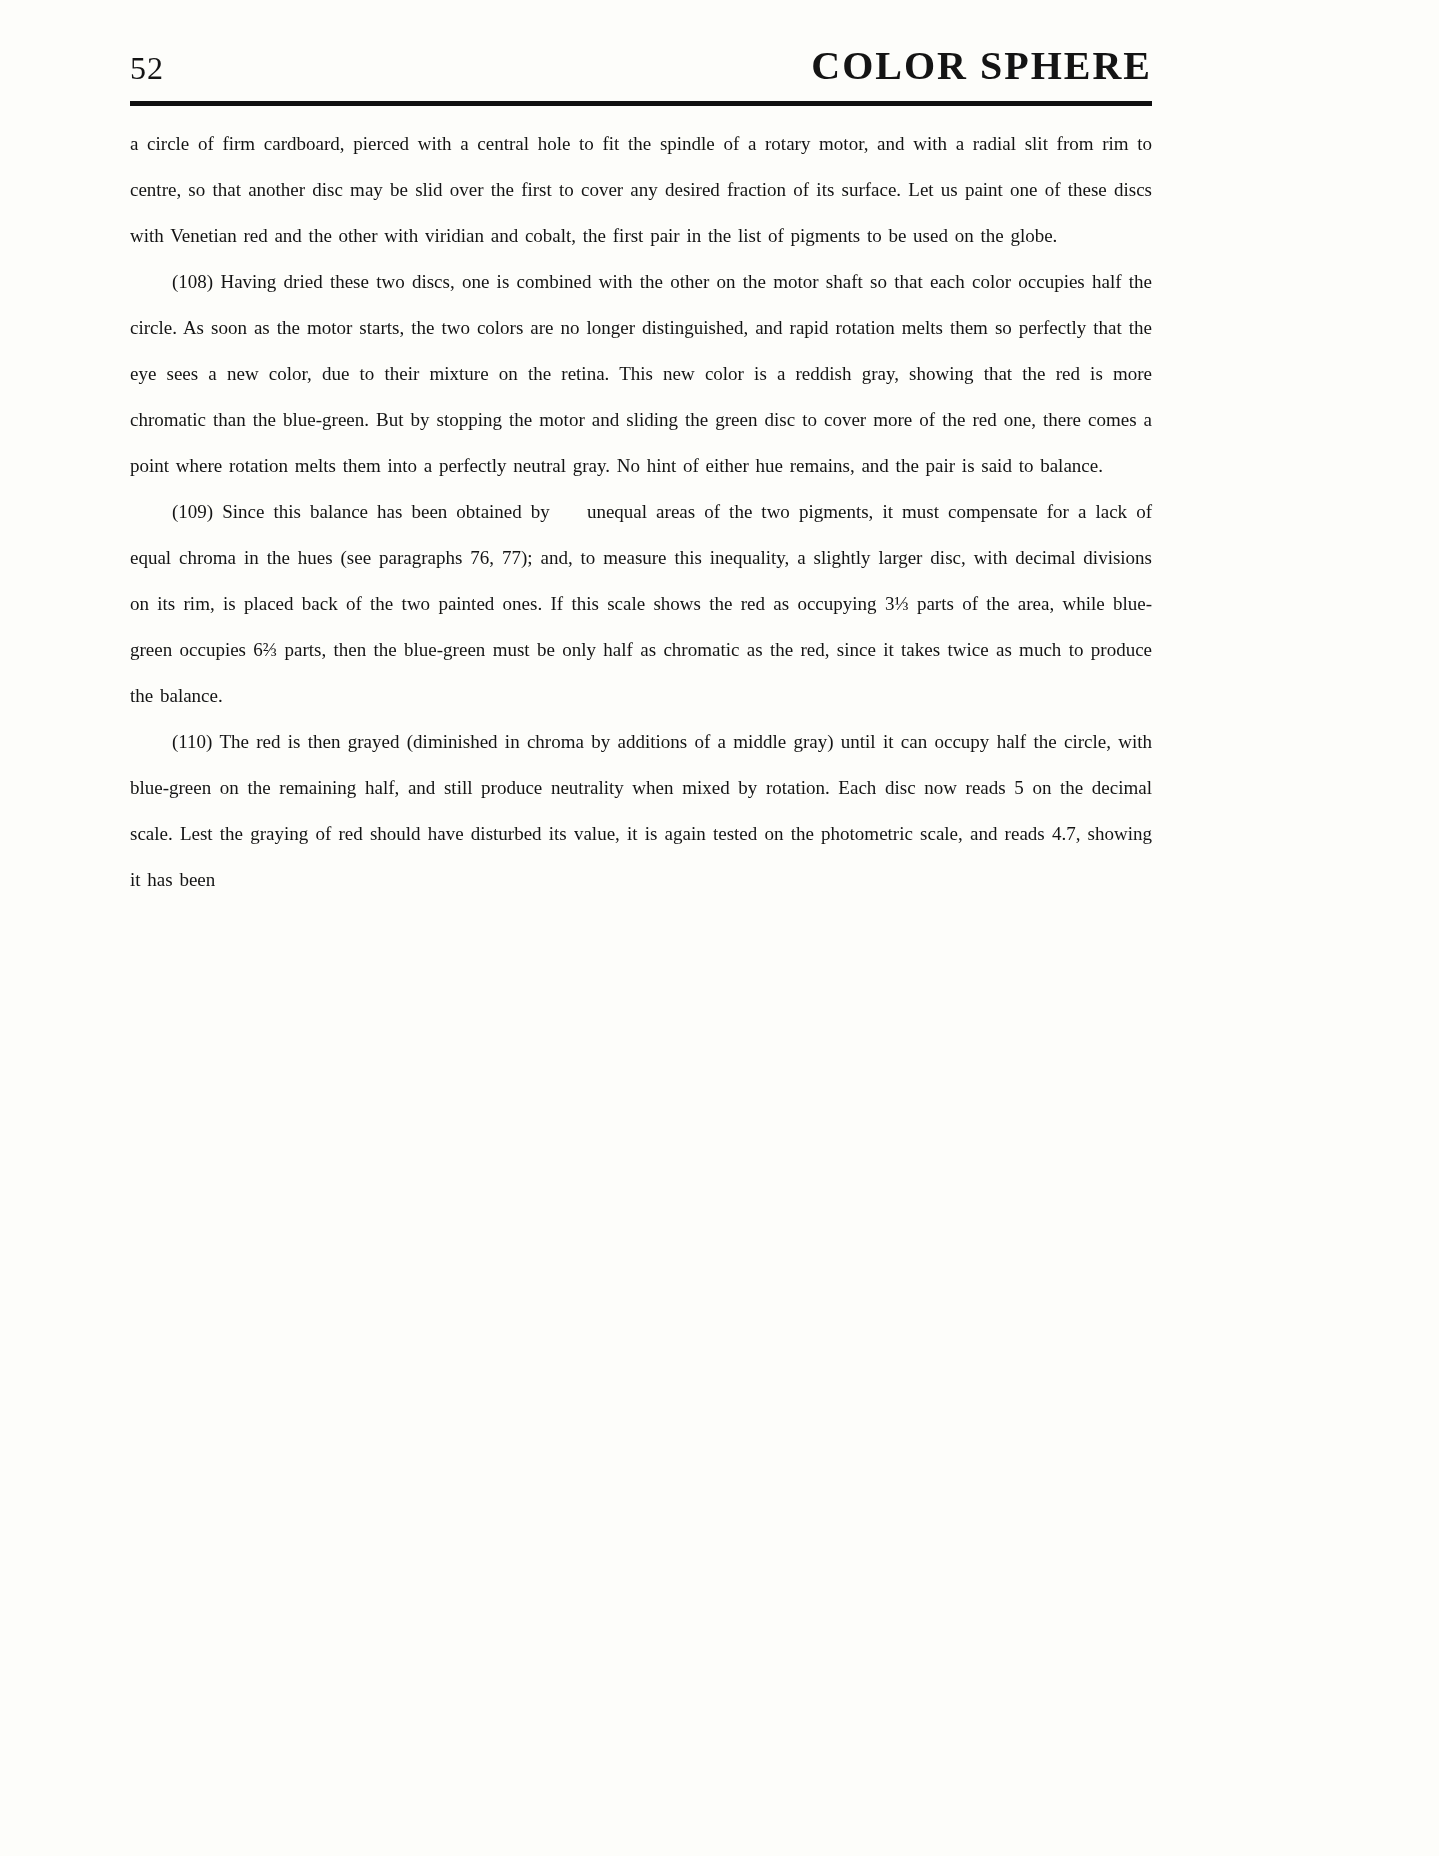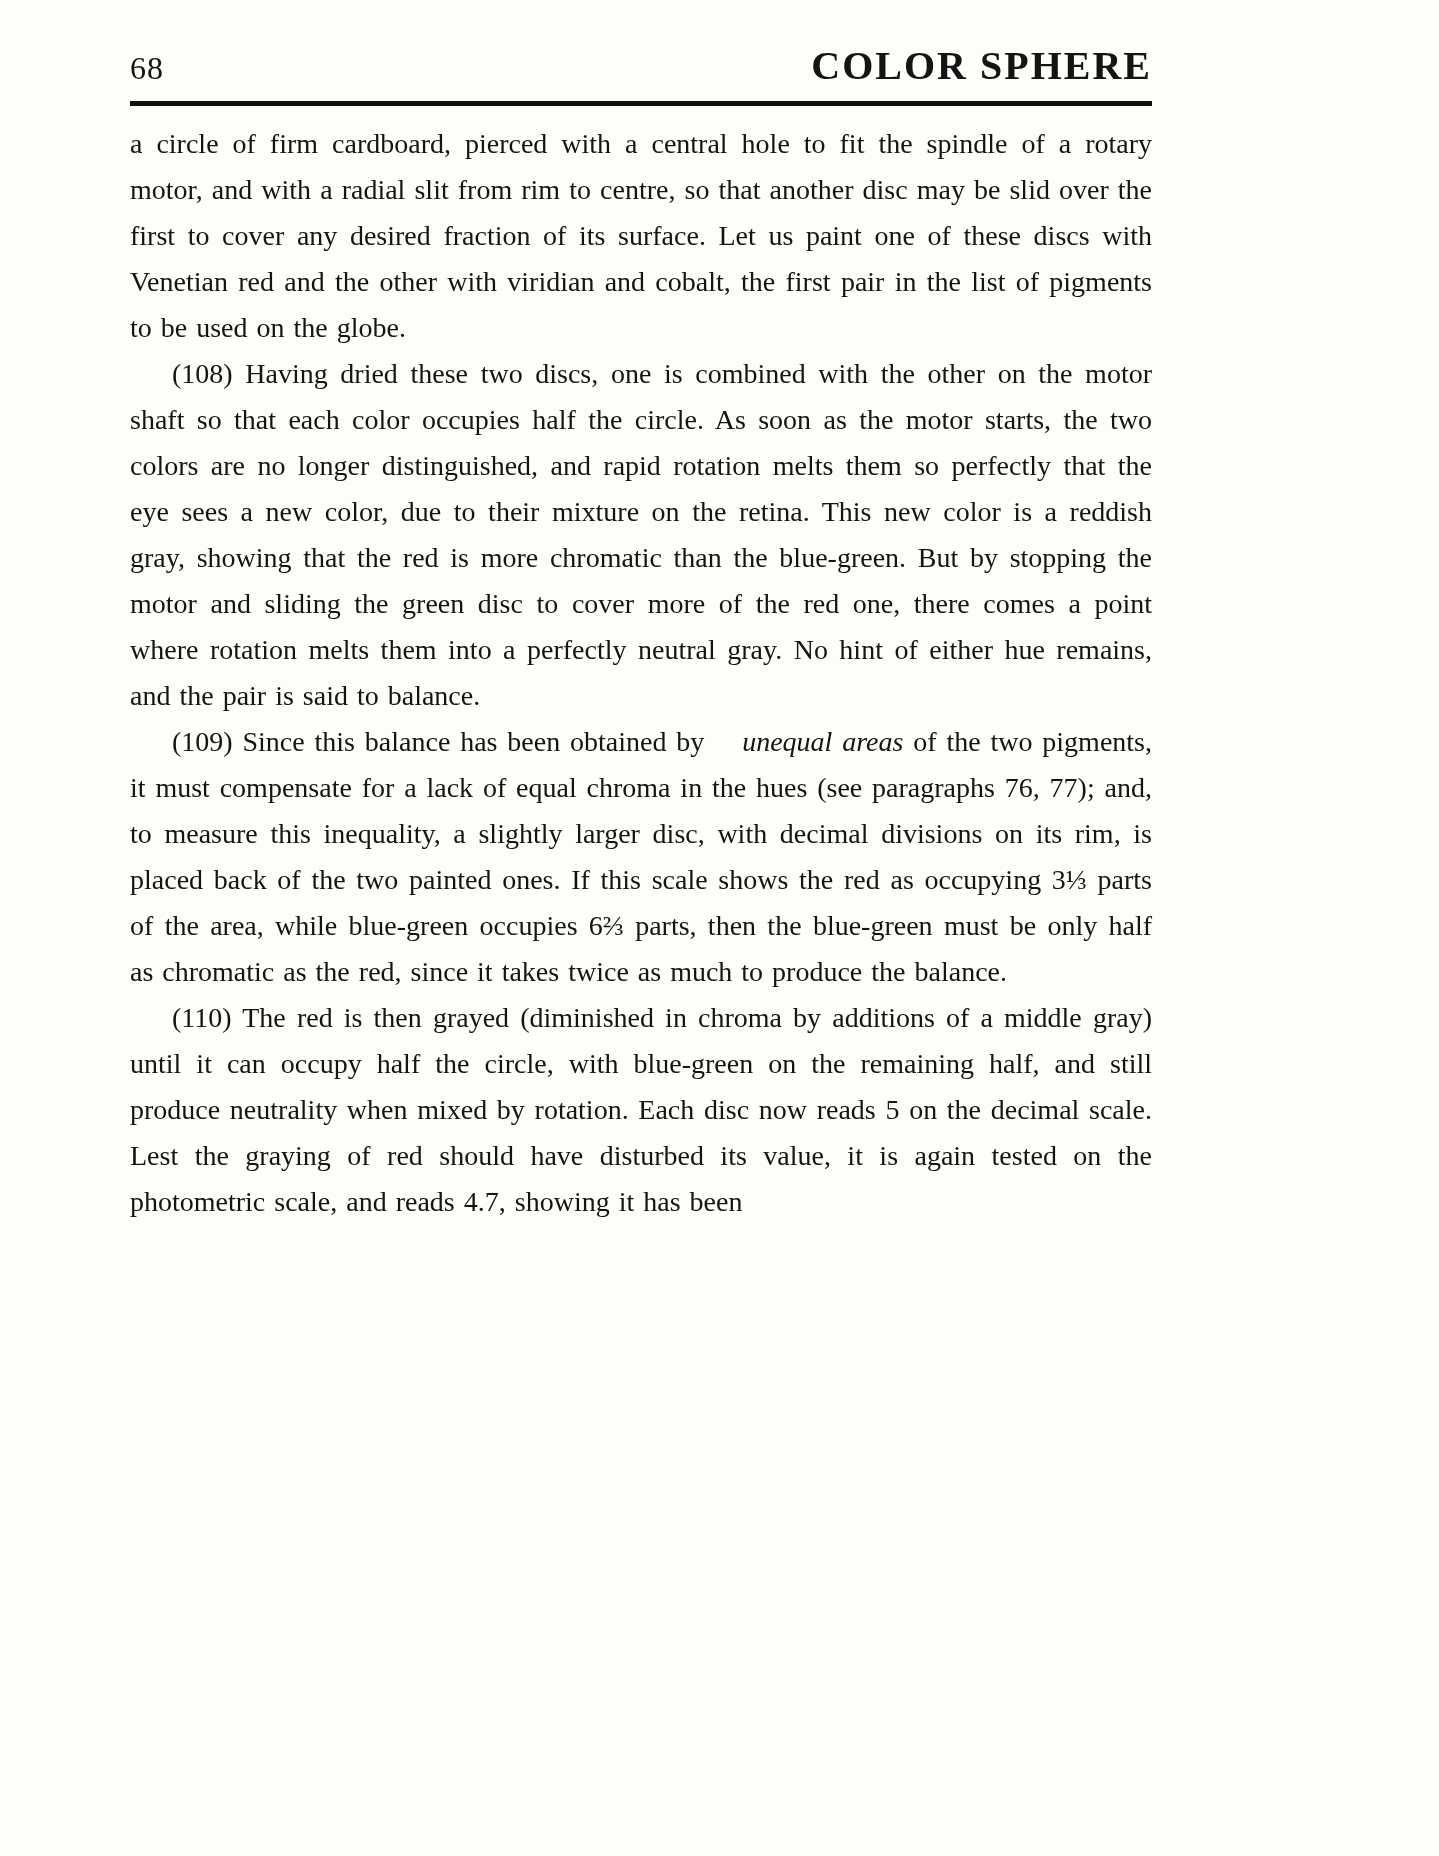--- a/index.html
+++ b/index.html
@@ -35,42 +35,41 @@
     font-weight: bold;
     letter-spacing: 2px;
   }
   .rule {
     height: 0;
     border-bottom: 5px solid #101010;
     margin-top: 12px;
   }
   .body-text {
     margin-top: 15px;
-    font-size: 28px;
+    font-size: 19px;
     line-height: 46px;
     text-align: justify;
   }
   .para {
     margin: 0;
     word-spacing: 2px;
   }
   .para.indent {
     text-indent: 42px;
   }
   .italic {
-    font-style: italic;
     margin-left: 28px;
   }
 </style>
 </head>
 <body>
 
 <div class="page">
   <div class="header">
-    <span class="page-number">68</span>
+    <span class="page-number">52</span>
     <span class="book-title">COLOR SPHERE</span>
   </div>
   <div class="rule"></div>
   <div class="body-text">
       <p class="para"><span>a circle of firm cardboard, pierced with a central hole to fit the spindle of a rotary motor, and with a radial slit from rim to centre, so that another disc may be slid over the first to cover any desired fraction of its surface.  Let us paint one of these discs with Venetian red and the other with viridian and cobalt, the first pair in the list of pigments to be used on the globe.</span></p>
       <p class="para indent"><span>(108) Having dried these two discs, one is combined with the other on the motor shaft so that each color occupies half the circle.  As soon as the motor starts, the two colors are no longer distinguished, and rapid rotation melts them so perfectly that the eye sees a new color, due to their mixture on the retina.  This new color is a reddish gray, showing that the red is more chromatic than the blue-green.  But by stopping the motor and sliding the green disc to cover more of the red one, there comes a point where rotation melts them into a perfectly neutral gray.  No hint of either hue remains, and the pair is said to balance.</span></p>
       <p class="para indent"><span>(109) Since this balance has been obtained by </span><span class="italic">unequal areas</span><span> of the two pigments, it must compensate for a lack of equal chroma in the hues (see paragraphs 76, 77); and, to measure this inequality, a slightly larger disc, with decimal divisions on its rim, is placed back of the two painted ones.  If this scale shows the red as occupying 3⅓ parts of the area, while blue-green occupies 6⅔ parts, then the blue-green must be only half as chromatic as the red, since it takes twice as much to produce the balance.</span></p>
       <p class="para indent"><span>(110) The red is then grayed (diminished in chroma by additions of a middle gray) until it can occupy half the circle, with blue-green on the remaining half, and still produce neutrality when mixed by rotation.  Each disc now reads 5 on the decimal scale.  Lest the graying of red should have disturbed its value, it is again tested on the photometric scale, and reads 4.7, showing it has been</span></p>
     </div>
 </div>

